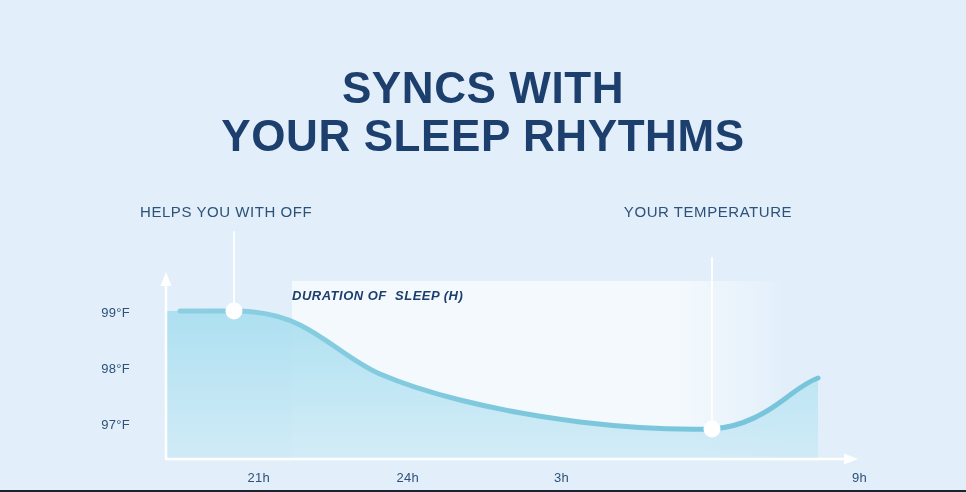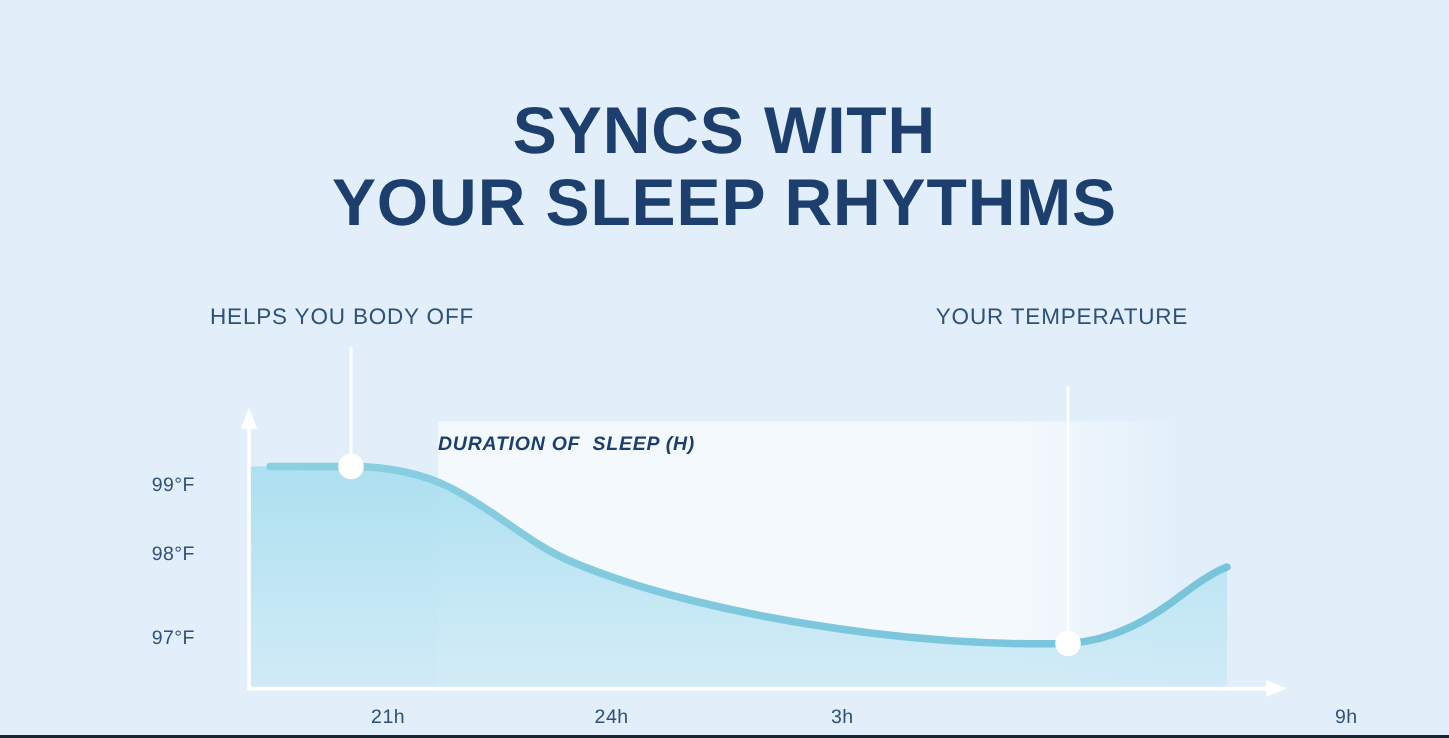--- a/index.html
+++ b/index.html
@@ -162,31 +162,31 @@
 
     <line x1="234" y1="232" x2="234" y2="311" stroke="#ffffff" stroke-width="2" stroke-linecap="round" opacity="0.92"></line>
     <circle cx="234" cy="311" r="8.5" fill="#ffffff"></circle>
 
     <line x1="712" y1="258" x2="712" y2="429" stroke="#ffffff" stroke-width="2" stroke-linecap="round" opacity="0.92"></line>
     <circle cx="712" cy="429" r="8.5" fill="#ffffff"></circle>
   </svg>
 
   <div class="sleep-band-label">DURATION OF  SLEEP (H)</div>
 
-  <div class="axis-label y-label" style="left:78px; top:315px;">99°F</div>
+  <div class="axis-label y-label" style="left:78px; top:305px;">99°F</div>
   <div class="axis-label y-label" style="left:78px; top:361px;">98°F</div>
   <div class="axis-label y-label" style="left:78px; top:417px;">97°F</div>
 
   <div class="axis-label x-label" style="left:210px; top:470px;">21h</div>
   <div class="axis-label x-label" style="left:359px; top:470px;">24h</div>
   <div class="axis-label x-label" style="left:509px; top:470px;">3h</div>
   <div class="axis-label x-label" style="left:658px; top:490px;text-decoration:underline;">6h</div>
-  <div class="axis-label x-label" style="left:845px; top:470px;">9h</div>
+  <div class="axis-label x-label" style="left:807px; top:470px;">9h</div>
 
   <div class="callout callout-left">
-    <span class="line">HELPS YOU BODY OFF</span>
+    <span class="line">HELPS YOU WITH OFF</span>
   </div>
 
   <div class="callout callout-right">
     <span class="line">YOUR TEMPERATURE</span>
   </div>
 
 </div>
 
 </body></html>

